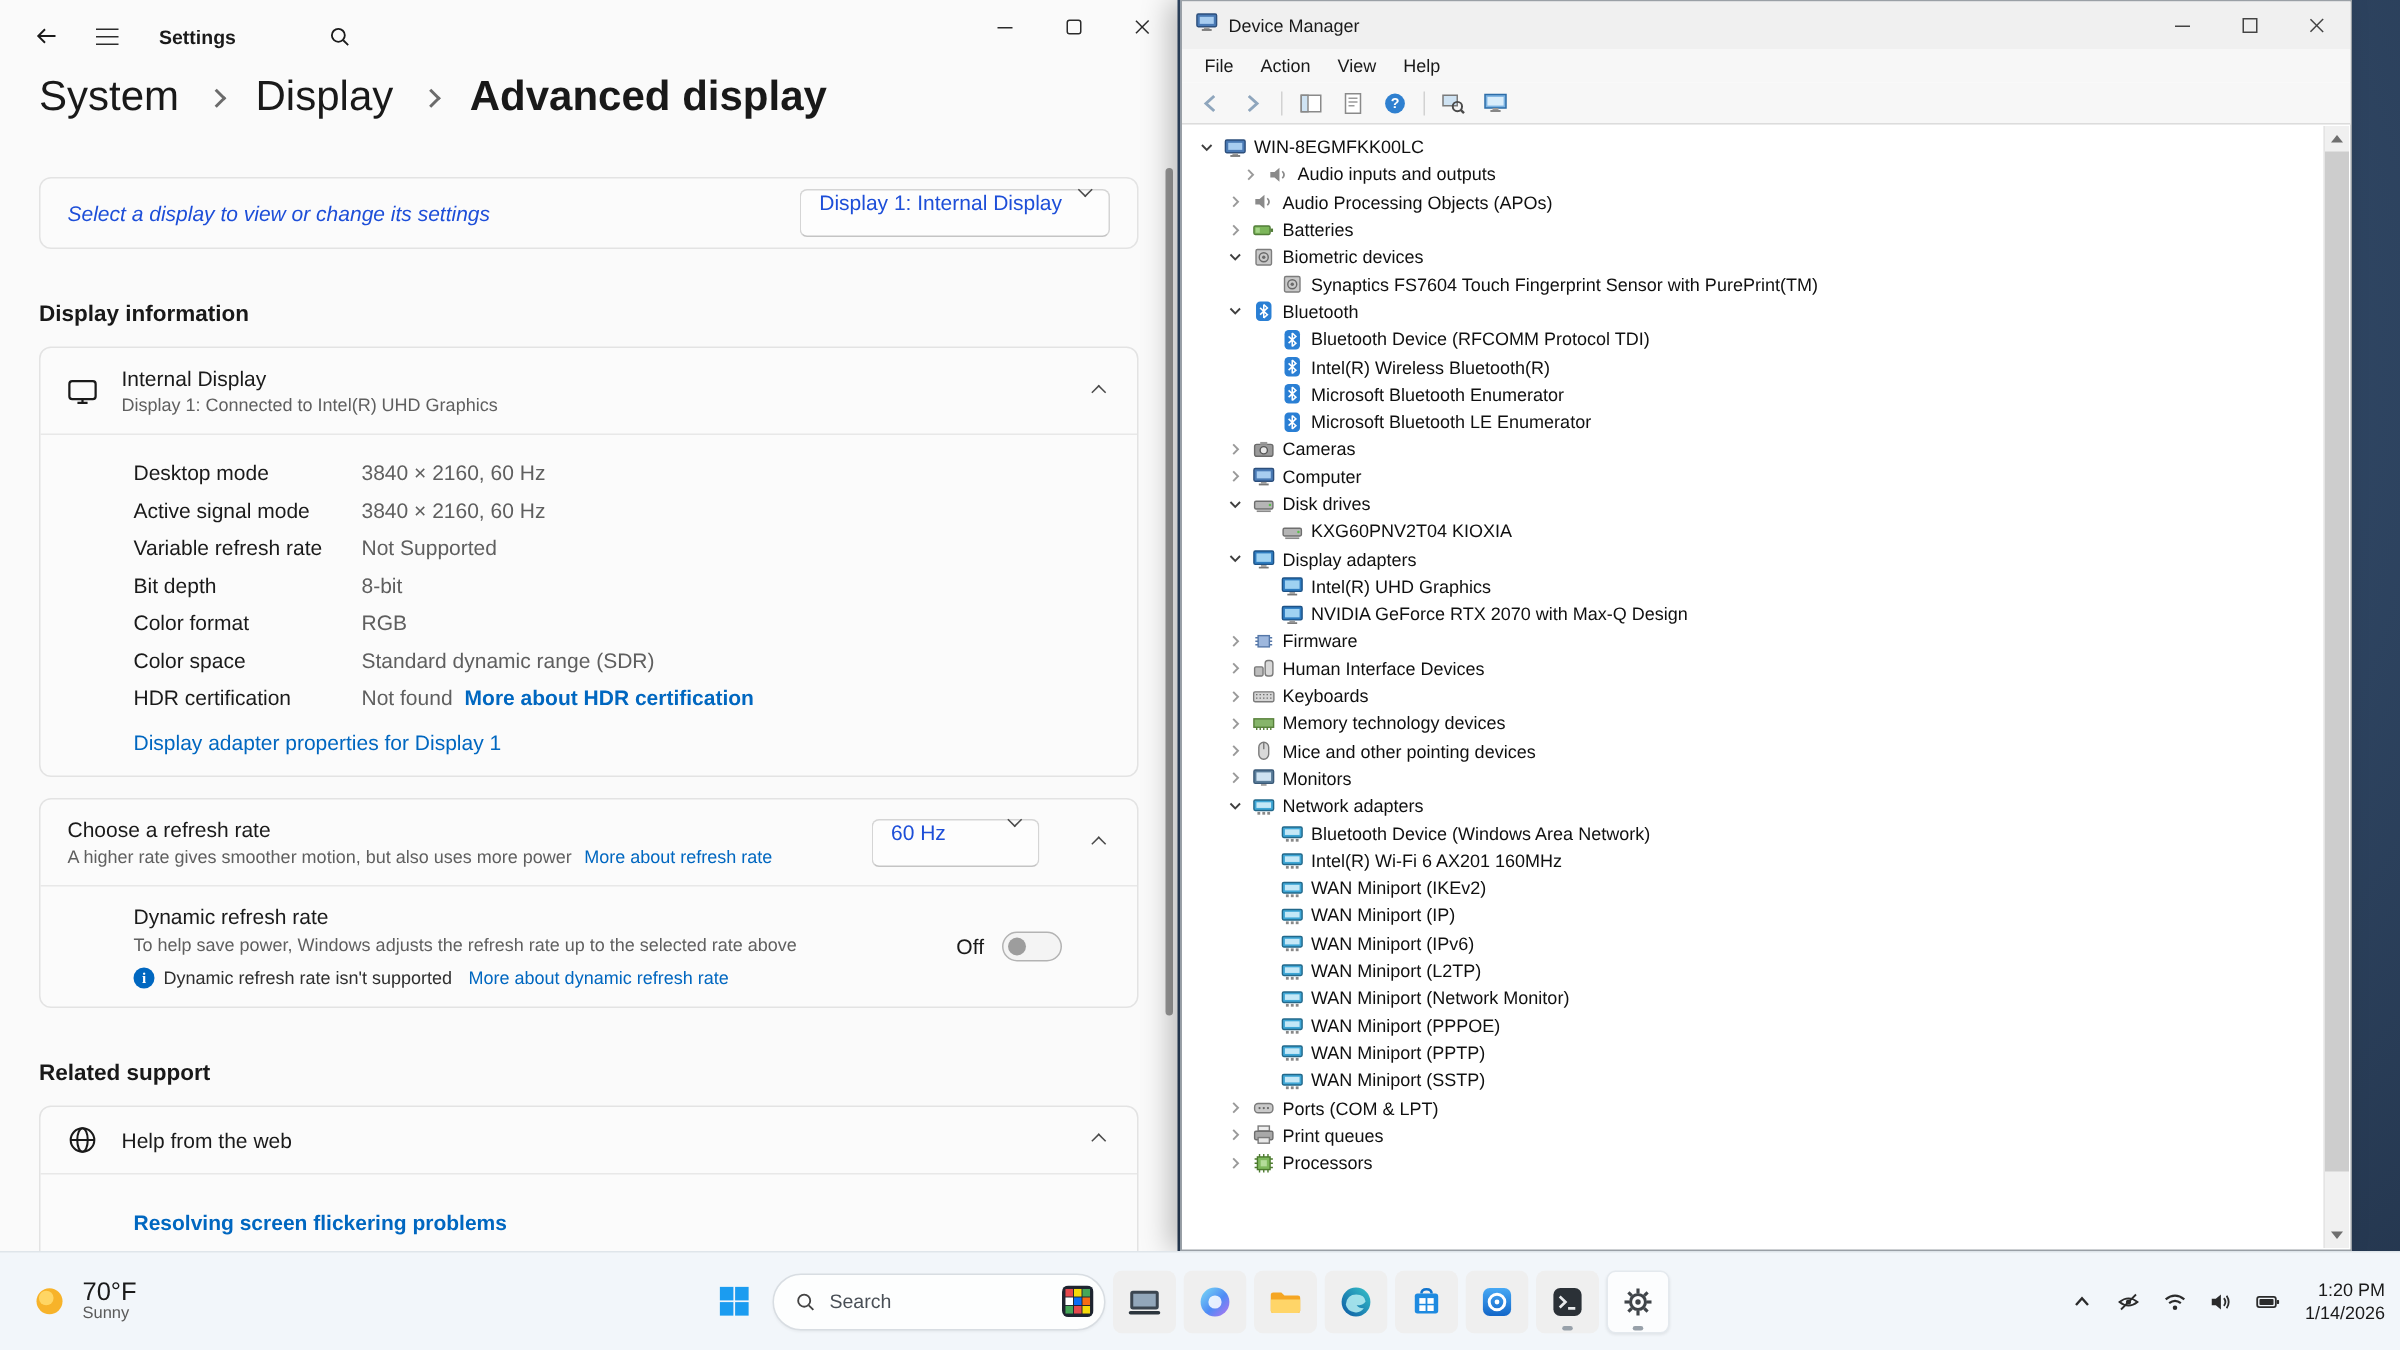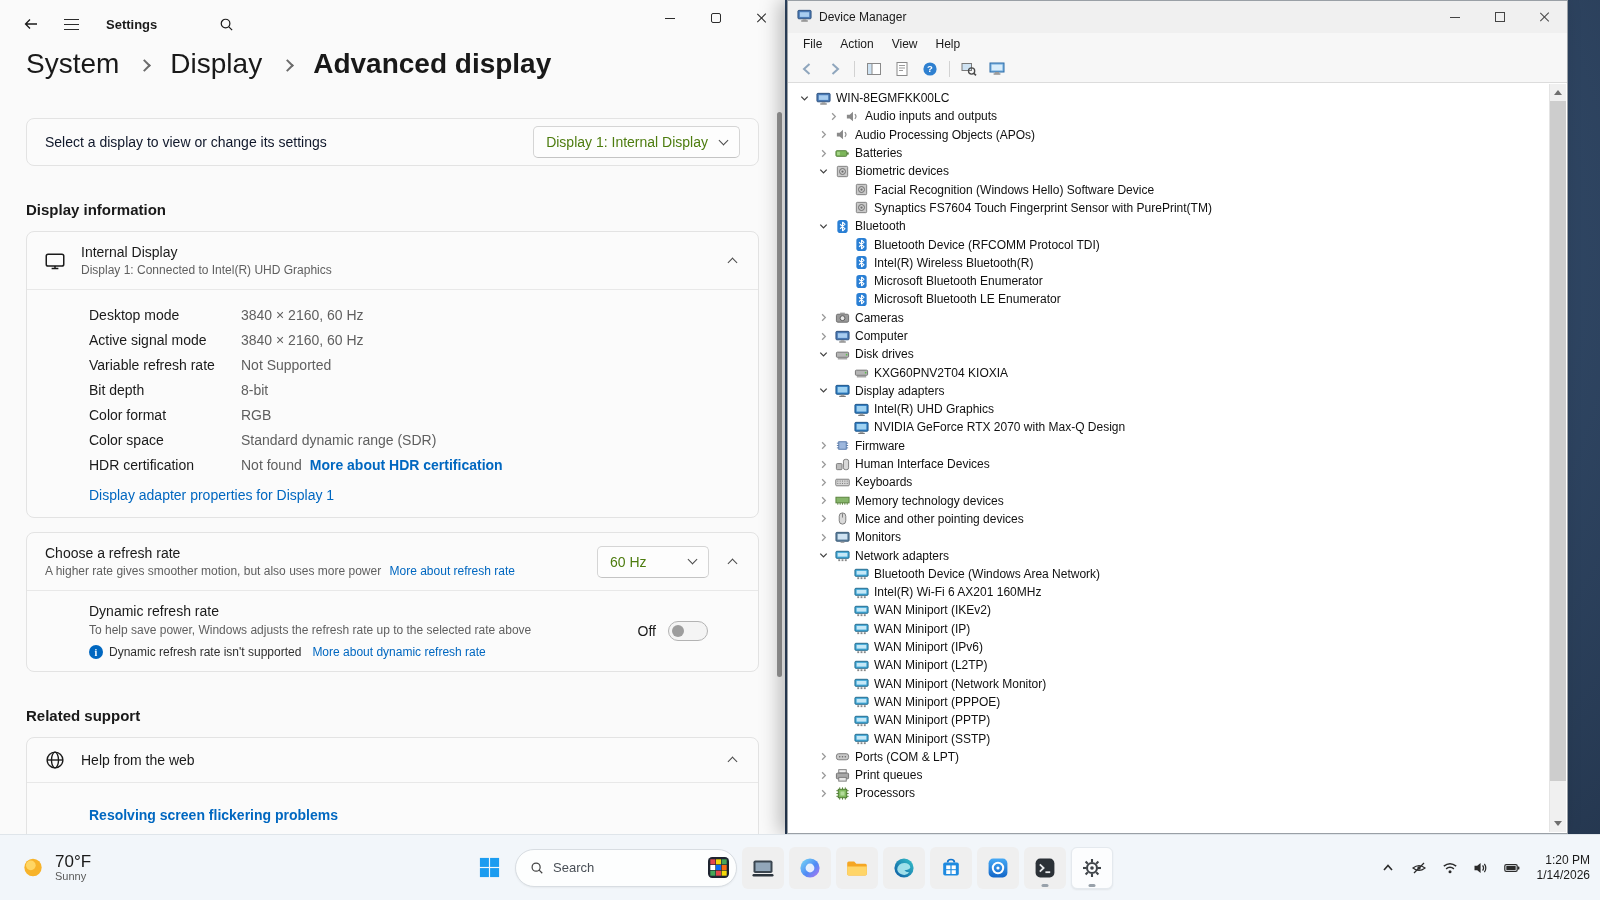--- a/index.html
+++ b/index.html
@@ -24,32 +24,32 @@
   .ic-menu::after{content:"";position:absolute;left:0;right:0;top:4.1px;height:1.6px;background:#2b2b2b;}
 
   .breadcrumb{position:absolute;left:26px;top:48px;display:flex;align-items:center;gap:21px;font-size:28px;color:#191919;}
   .crumb{font-weight:400;}
   .crumb-sep{width:9px;height:9px;border-right:2px solid #6b6b6b;border-top:2px solid #6b6b6b;transform:rotate(45deg);margin-top:2px;}
   .crumb-current{font-weight:700;}
 
   .s-content{position:absolute;left:26px;top:118px;width:733px;}
   .card{background:#fbfbfb;border:1px solid #e3e3e3;border-radius:8px;}
   .select-card{height:48px;display:flex;align-items:center;justify-content:space-between;padding:0 18px;}
-  .sel-label{font-size:14px;color:#0f172a;}
-  .dropdown{display:flex;align-items:center;justify-content:space-between;gap:12px;border:1px solid #d5d5d5;border-bottom-color:#c4c4c4;background:#fdfdfd;border-radius:5px;height:32px;padding:0 12px;font-size:14px;color:#4d7c0f;}
+  .sel-label{font-size:14px;color:#1d4ed8;font-style:italic;}
+  .dropdown{display:flex;justify-content:space-between;gap:12px;border:1px solid #d5d5d5;border-bottom-color:#c4c4c4;background:#fdfdfd;border-radius:5px;height:32px;padding:0 12px;font-size:14px;color:#1d4ed8;}
   .chev{width:7px;height:7px;border-right:1.4px solid #4a4a4a;border-bottom:1.4px solid #4a4a4a;display:inline-block;flex:none;}
   .chev.down{transform:rotate(45deg);margin-top:-4px;}
   .chev.up{transform:rotate(-135deg);margin-top:4px;}
   .section-title{margin:35px 0 13px;font-size:15px;font-weight:700;color:#191919;}
   .exp-header{display:flex;align-items:center;padding:12px 18px;gap:16px;}
   .exp-texts{flex:1;}
   .exp-title{font-size:14px;color:#1a1a1a;}
   .exp-sub{font-size:12px;color:#5f5f5f;margin-top:3px;}
   .exp-chev{margin-left:auto;padding-right:4px;}
-  .hdr-right{display:flex;align-items:center;gap:20px;}
+  .hdr-right{display:flex;align-items:center;gap:36px;}
   .divider{border-top:1px solid #e8e8e8;}
   .d-rows{padding:12px 18px 2px 62px;}
   .d-row{display:flex;align-items:center;height:25px;font-size:14px;}
   .d-label{width:152px;color:#1a1a1a;flex:none;}
   .d-value{color:#5f5f5f;}
   .link{color:#0067c0;text-decoration:none;cursor:pointer;}
   .link.sm{font-size:12px;margin-left:5px;}
   .d-row .link{margin-left:8px;font-weight:700;}
   .adapter-link{display:block;padding:8px 18px 14px 62px;font-size:14px;}
   .dyn{display:flex;align-items:center;padding:12px 50px 12px 62px;}
@@ -420,31 +420,20 @@
         </div>
         <div class="tree-row" style="padding-left:48px">
           <span class="caret"></span>
           <span class="tree-icon">
             <svg viewBox="0 0 16 16" width="15" height="15">
               <rect x="2.5" y="2.5" width="11" height="11" rx="1" fill="#c9c9c9" stroke="#7d7d7d"></rect>
               <circle cx="8" cy="8" r="3.2" fill="none" stroke="#6a6a6a"></circle>
               <circle cx="8" cy="8" r="1.2" fill="#6a6a6a"></circle>
             </svg>
           </span>
-          <span class="tree-label">Facial Recognition (Windows Hello) Software Device</span>
-        </div>
-        <div class="tree-row" style="padding-left:48px">
-          <span class="caret"></span>
-          <span class="tree-icon">
-            <svg viewBox="0 0 16 16" width="15" height="15">
-              <rect x="2.5" y="2.5" width="11" height="11" rx="1" fill="#c9c9c9" stroke="#7d7d7d"></rect>
-              <circle cx="8" cy="8" r="3.2" fill="none" stroke="#6a6a6a"></circle>
-              <circle cx="8" cy="8" r="1.2" fill="#6a6a6a"></circle>
-            </svg>
-          </span>
           <span class="tree-label">Synaptics FS7604 Touch Fingerprint Sensor with PurePrint(TM)</span>
         </div>
         <div class="tree-row" style="padding-left:29px">
           <span class="caret">
             <svg viewBox="0 0 12 12" width="11" height="11">
               <polyline points="2.5,4 6,7.5 9.5,4" fill="none" stroke="#404040" stroke-width="1.4"></polyline>
             </svg>
           </span>
           <span class="tree-icon">
             <svg viewBox="0 0 16 16" width="15" height="15">

